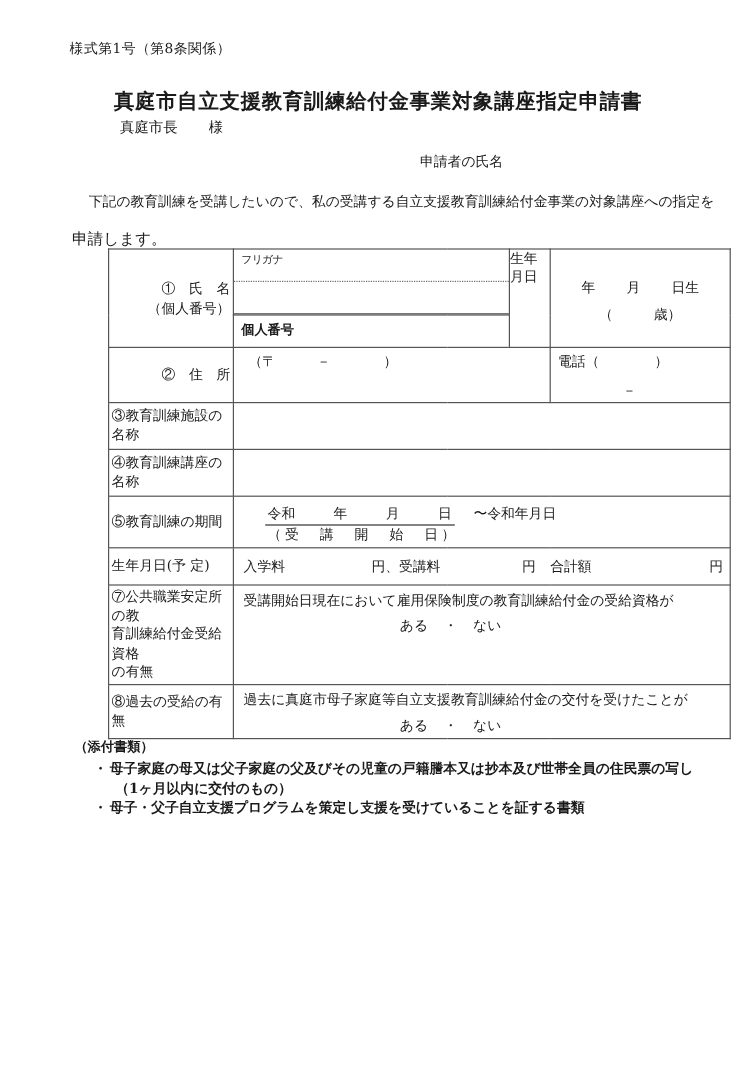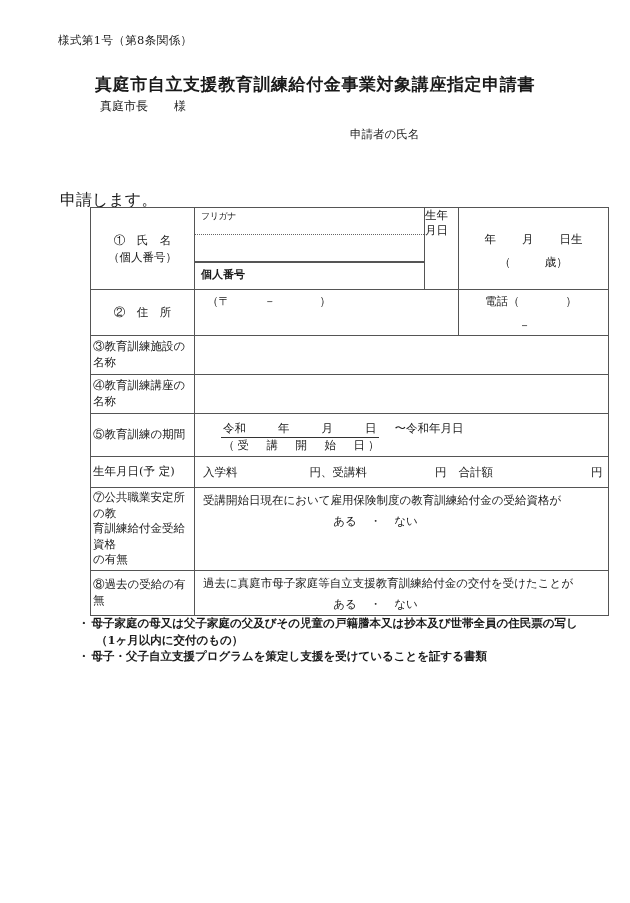--- a/index.html
+++ b/index.html
@@ -78,21 +78,21 @@
     width: 520px;
     font-size: 11.5px;
     text-indent: 14px;
     line-height: 1.5;
     white-space: nowrap;
   }
   .lead-2 {
     position: absolute;
     left: 60px;
     top: 190px;
-    font-size: 16px;
+    font-size: 13px;
     white-space: nowrap;
   }
 
   
   .form-table {
     position: absolute;
     left: 90px;
     top: 207px;
     width: 518px;
     border-collapse: collapse;
@@ -100,21 +100,21 @@
     font-size: 11px;
   }
   .form-table td {
     border: 1px solid #555;
     padding: 0;
     vertical-align: top;
     position: relative;
   }
 
   .lbl {
-    text-align: center;
+    text-align: right;
     vertical-align: middle !important;
     line-height: 1.45;
     font-size: 11.5px;
     padding: 2px 2px !important;
   }
   .lbl-left {
     text-align: left;
     vertical-align: middle !important;
     line-height: 1.35;
     font-size: 11.5px;
@@ -164,21 +164,20 @@
     font-size: 11.5px;
     white-space: nowrap;
   }
   .postal .pg1 { display:inline-block; width: 34px; }
   .postal .pg2 { display:inline-block; width: 44px; }
 
   .tel {
     padding: 4px 0 0 6px;
     font-size: 11.5px;
     white-space: nowrap;
-    margin-left: 20px;
   }
   .tel .tg { display:inline-block; width: 46px; }
   .tel-dash {
     text-align: center;
     padding-top: 9px;
     padding-right: 18px;
     font-size: 11.5px;
   }
 
   .period {
@@ -260,20 +259,21 @@
 
 
   <div class="doc-title">真庭市自立支援教育訓練給付金事業対象講座指定申請書</div>
 
   <div class="addressee">
     <span>真庭市長</span><span class="gap"></span><span>様</span>
   </div>
 
   <div class="applicant-name">申請者の氏名</div>
 
+  <div class="lead-1">下記の教育訓練を受講したいので、私の受講する自立支援教育訓練給付金事業の対象講座への指定を</div>
   <div class="lead-2">申請します。</div>
 
   <table class="form-table">
     <colgroup>
       <col style="width:104px">
       <col style="width:178px">
       <col style="width:52px">
       <col style="width:34px">
       <col style="width:150px">
     </colgroup>
@@ -371,20 +371,21 @@
           <div class="yes-no">
             <span>ある</span><span class="yg"></span><span>・</span><span class="yg"></span><span>ない</span>
           </div>
         </td>
       </tr>
 
     </tbody>
   </table>
 
   <div class="attach">
+    <div class="attach-title">（添付書類）</div>
     <ul>
       <li><span class="bullet">・</span><span>母子家庭の母又は父子家庭の父及びその児童の戸籍謄本又は抄本及び世帯全員の住民票の写し</span></li>
       <li class="sub-line">（1ヶ月以内に交付のもの）</li>
       <li><span class="bullet">・</span><span>母子・父子自立支援プログラムを策定し支援を受けていることを証する書類</span></li>
     </ul>
   </div>
 
 </div>
 
 </body></html>

